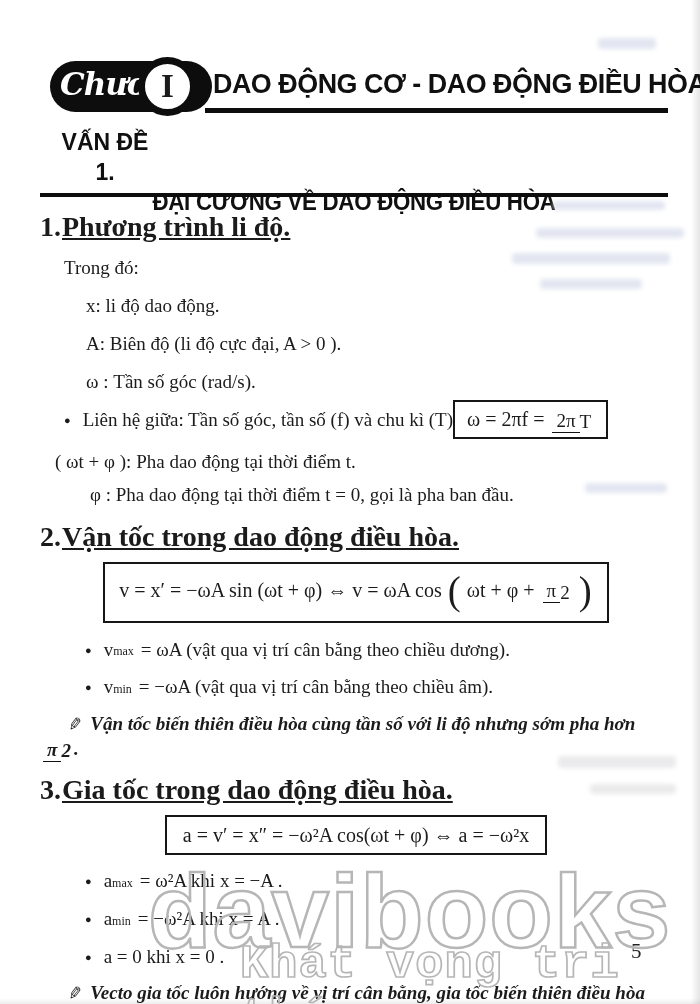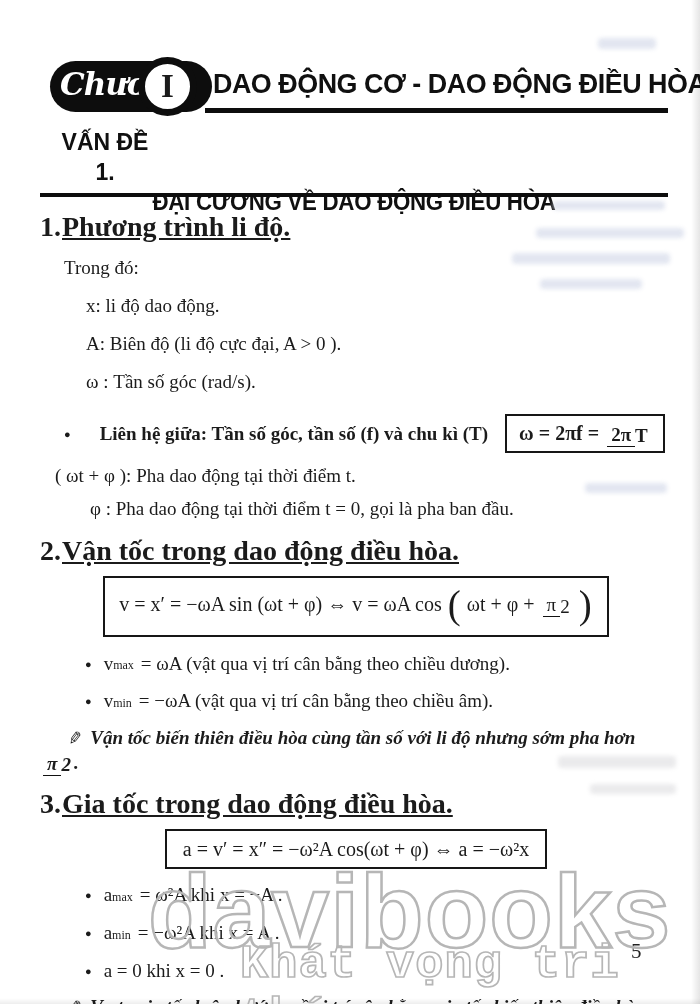--- a/index.html
+++ b/index.html
@@ -43,21 +43,21 @@
   .frac{display:inline-flex;align-items:center;vertical-align:middle;
         line-height:1.05;font-size:19px;margin:0 3px;}
   .frac .top{border-bottom:1.6px solid #111;padding:0 4px 1px;}
   .frac .bot{padding-top:1px;}
   .bp{display:inline-block;font-size:195%;font-weight:400;vertical-align:middle;line-height:0.85;
       transform:translateY(-2px);margin:0 1px;}
   .brow{display:flex;align-items:center;}
   .blt::before{content:"●";font-size:11px;margin-right:12px;position:relative;top:-2px;}
   sub.msub{font-size:12px;line-height:0;position:relative;top:2px;}
   .mrest{margin-left:7px;}
-  .relrow{display:flex;align-items:center;margin-left:24px;margin-top:20px;gap:17px;font-weight:bold;}
+  .relrow{display:flex;align-items:center;margin-left:24px;margin-top:6px;gap:0;}
   .note{font-weight:bold;font-style:italic;font-size:19px;margin-top:12px;}
   .note .pen{display:inline-block;font-style:normal;transform:scaleX(-1) rotate(8deg);
              font-size:17px;margin:0 8px 0 28px;font-family:"DejaVu Sans",sans-serif;}
   .note .pen::before{content:"✎";}
   .note2{text-indent:0;margin-top:10px;line-height:1.45;}
 
   
   .wm1{position:absolute;left:148px;top:852px;font-family:"Liberation Sans",sans-serif;
        font-weight:bold;font-size:104px;letter-spacing:1px;color:transparent;
        -webkit-text-stroke:2.5px #b6b6b6;z-index:6;pointer-events:none;}

